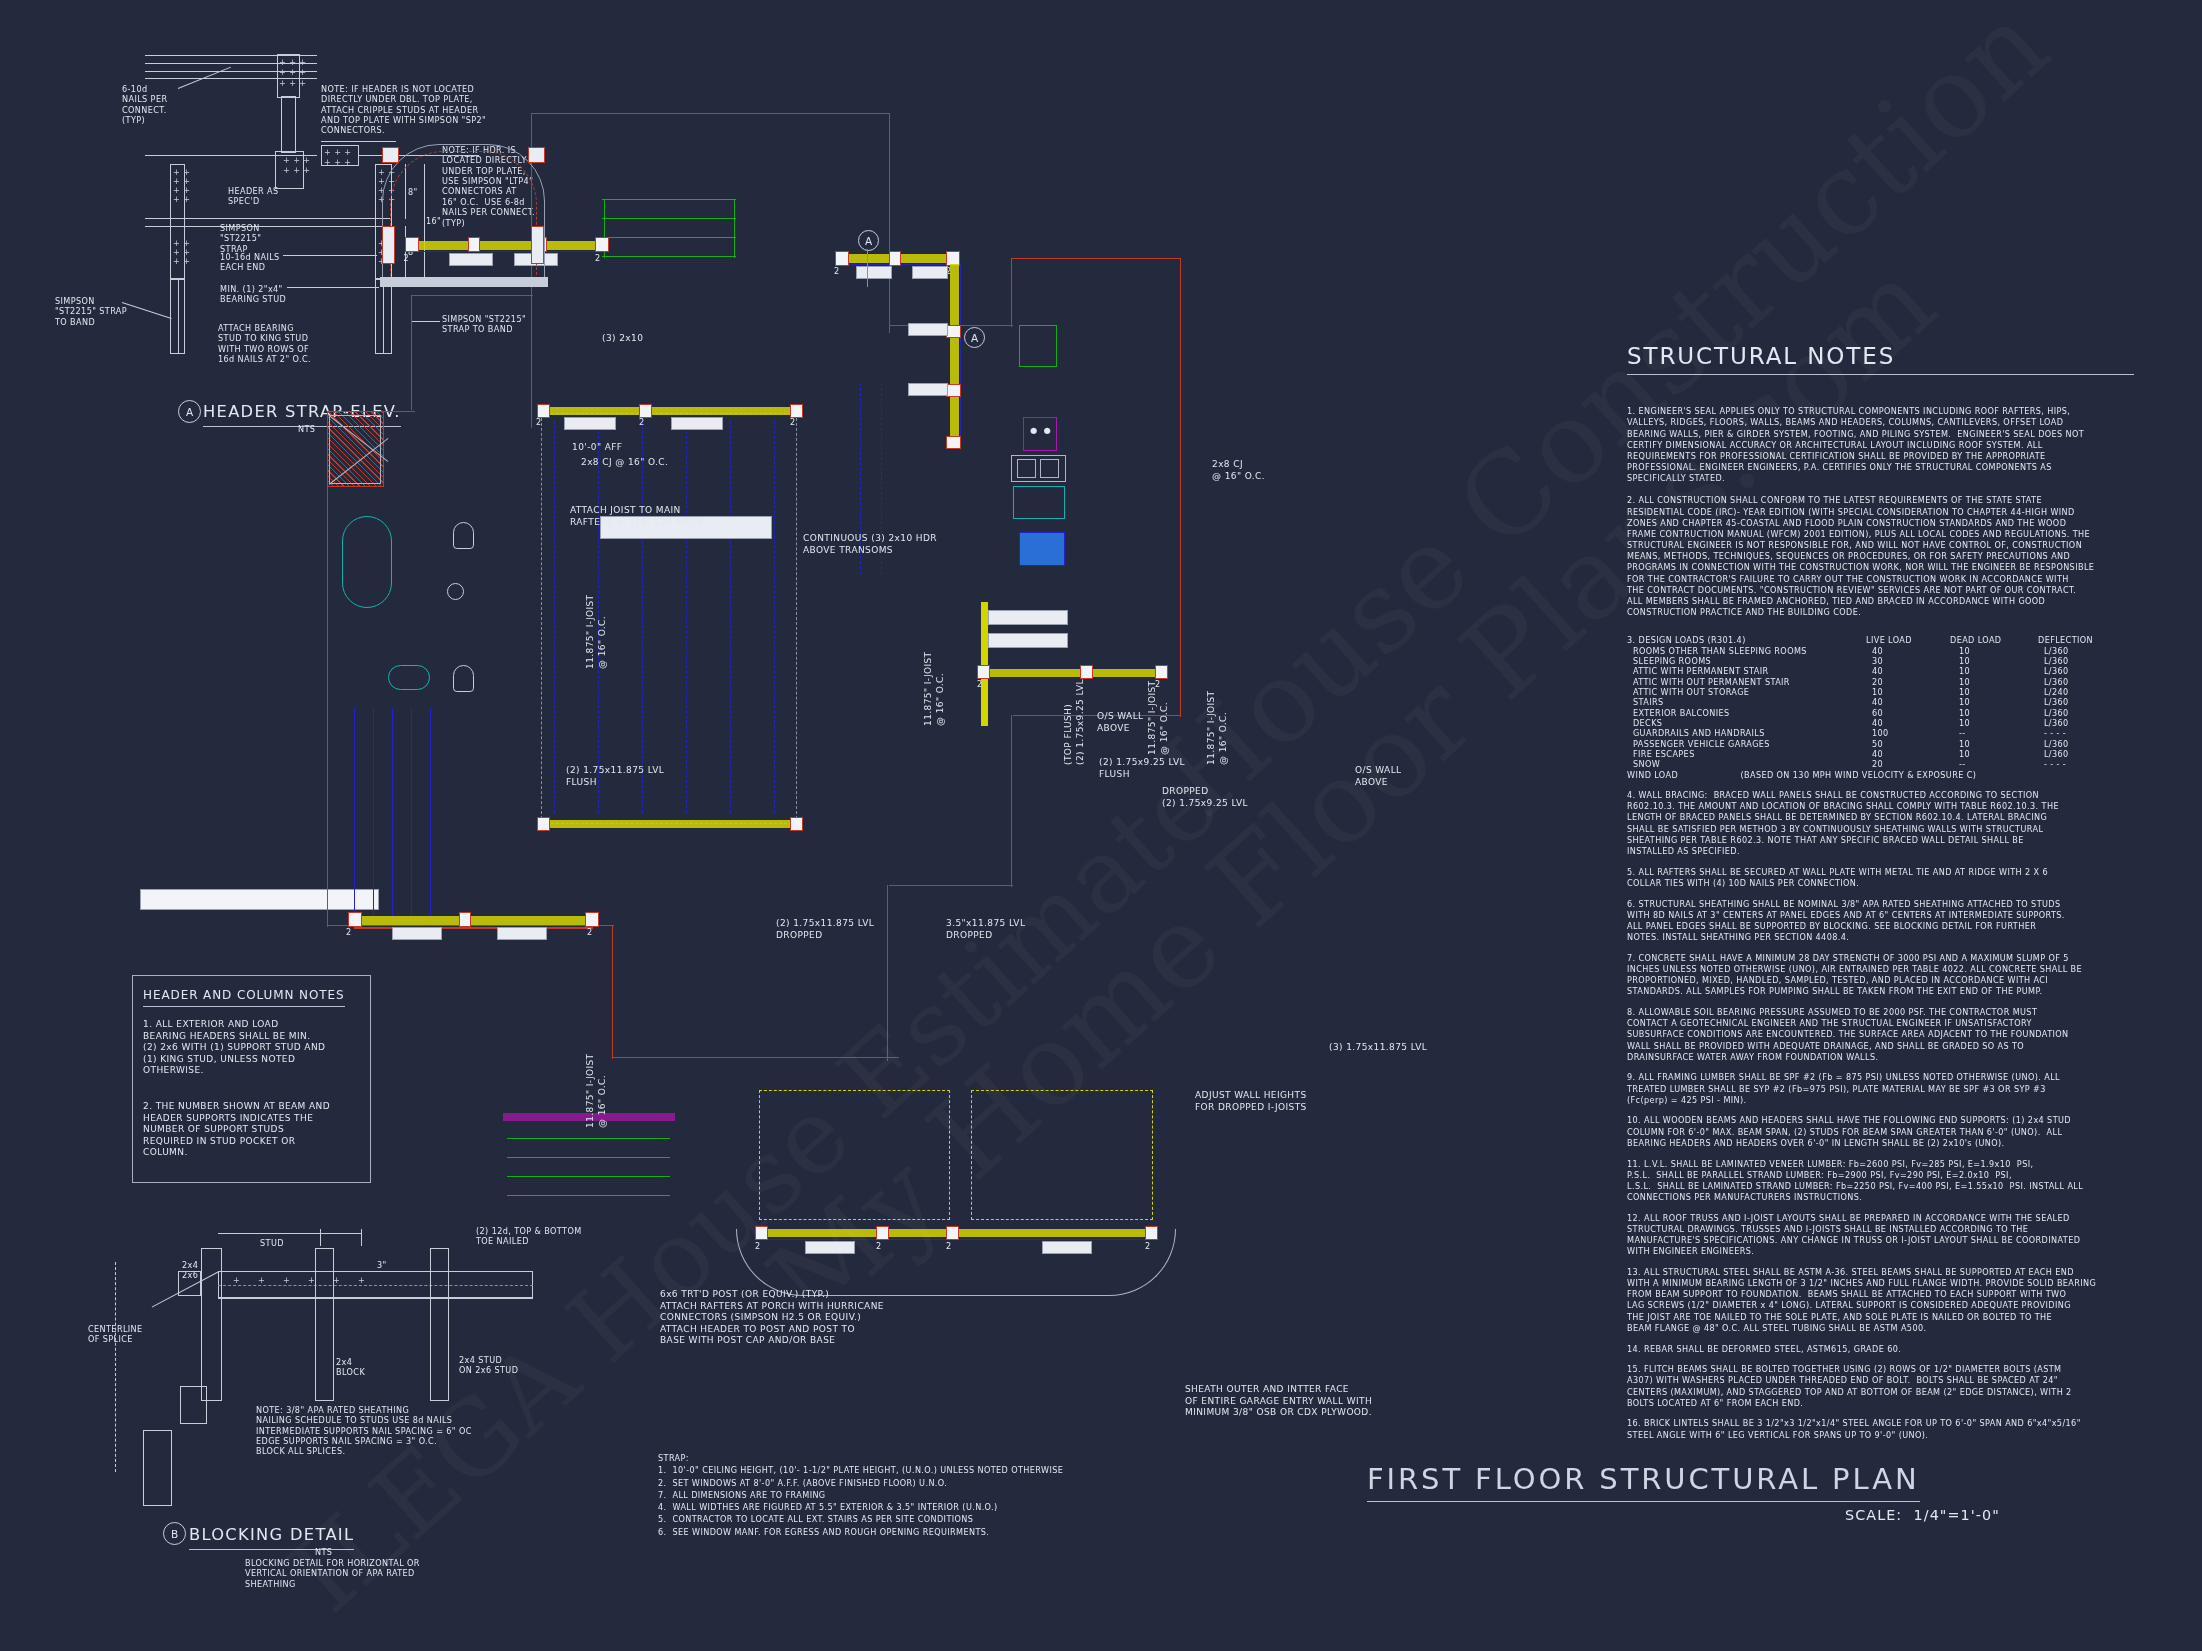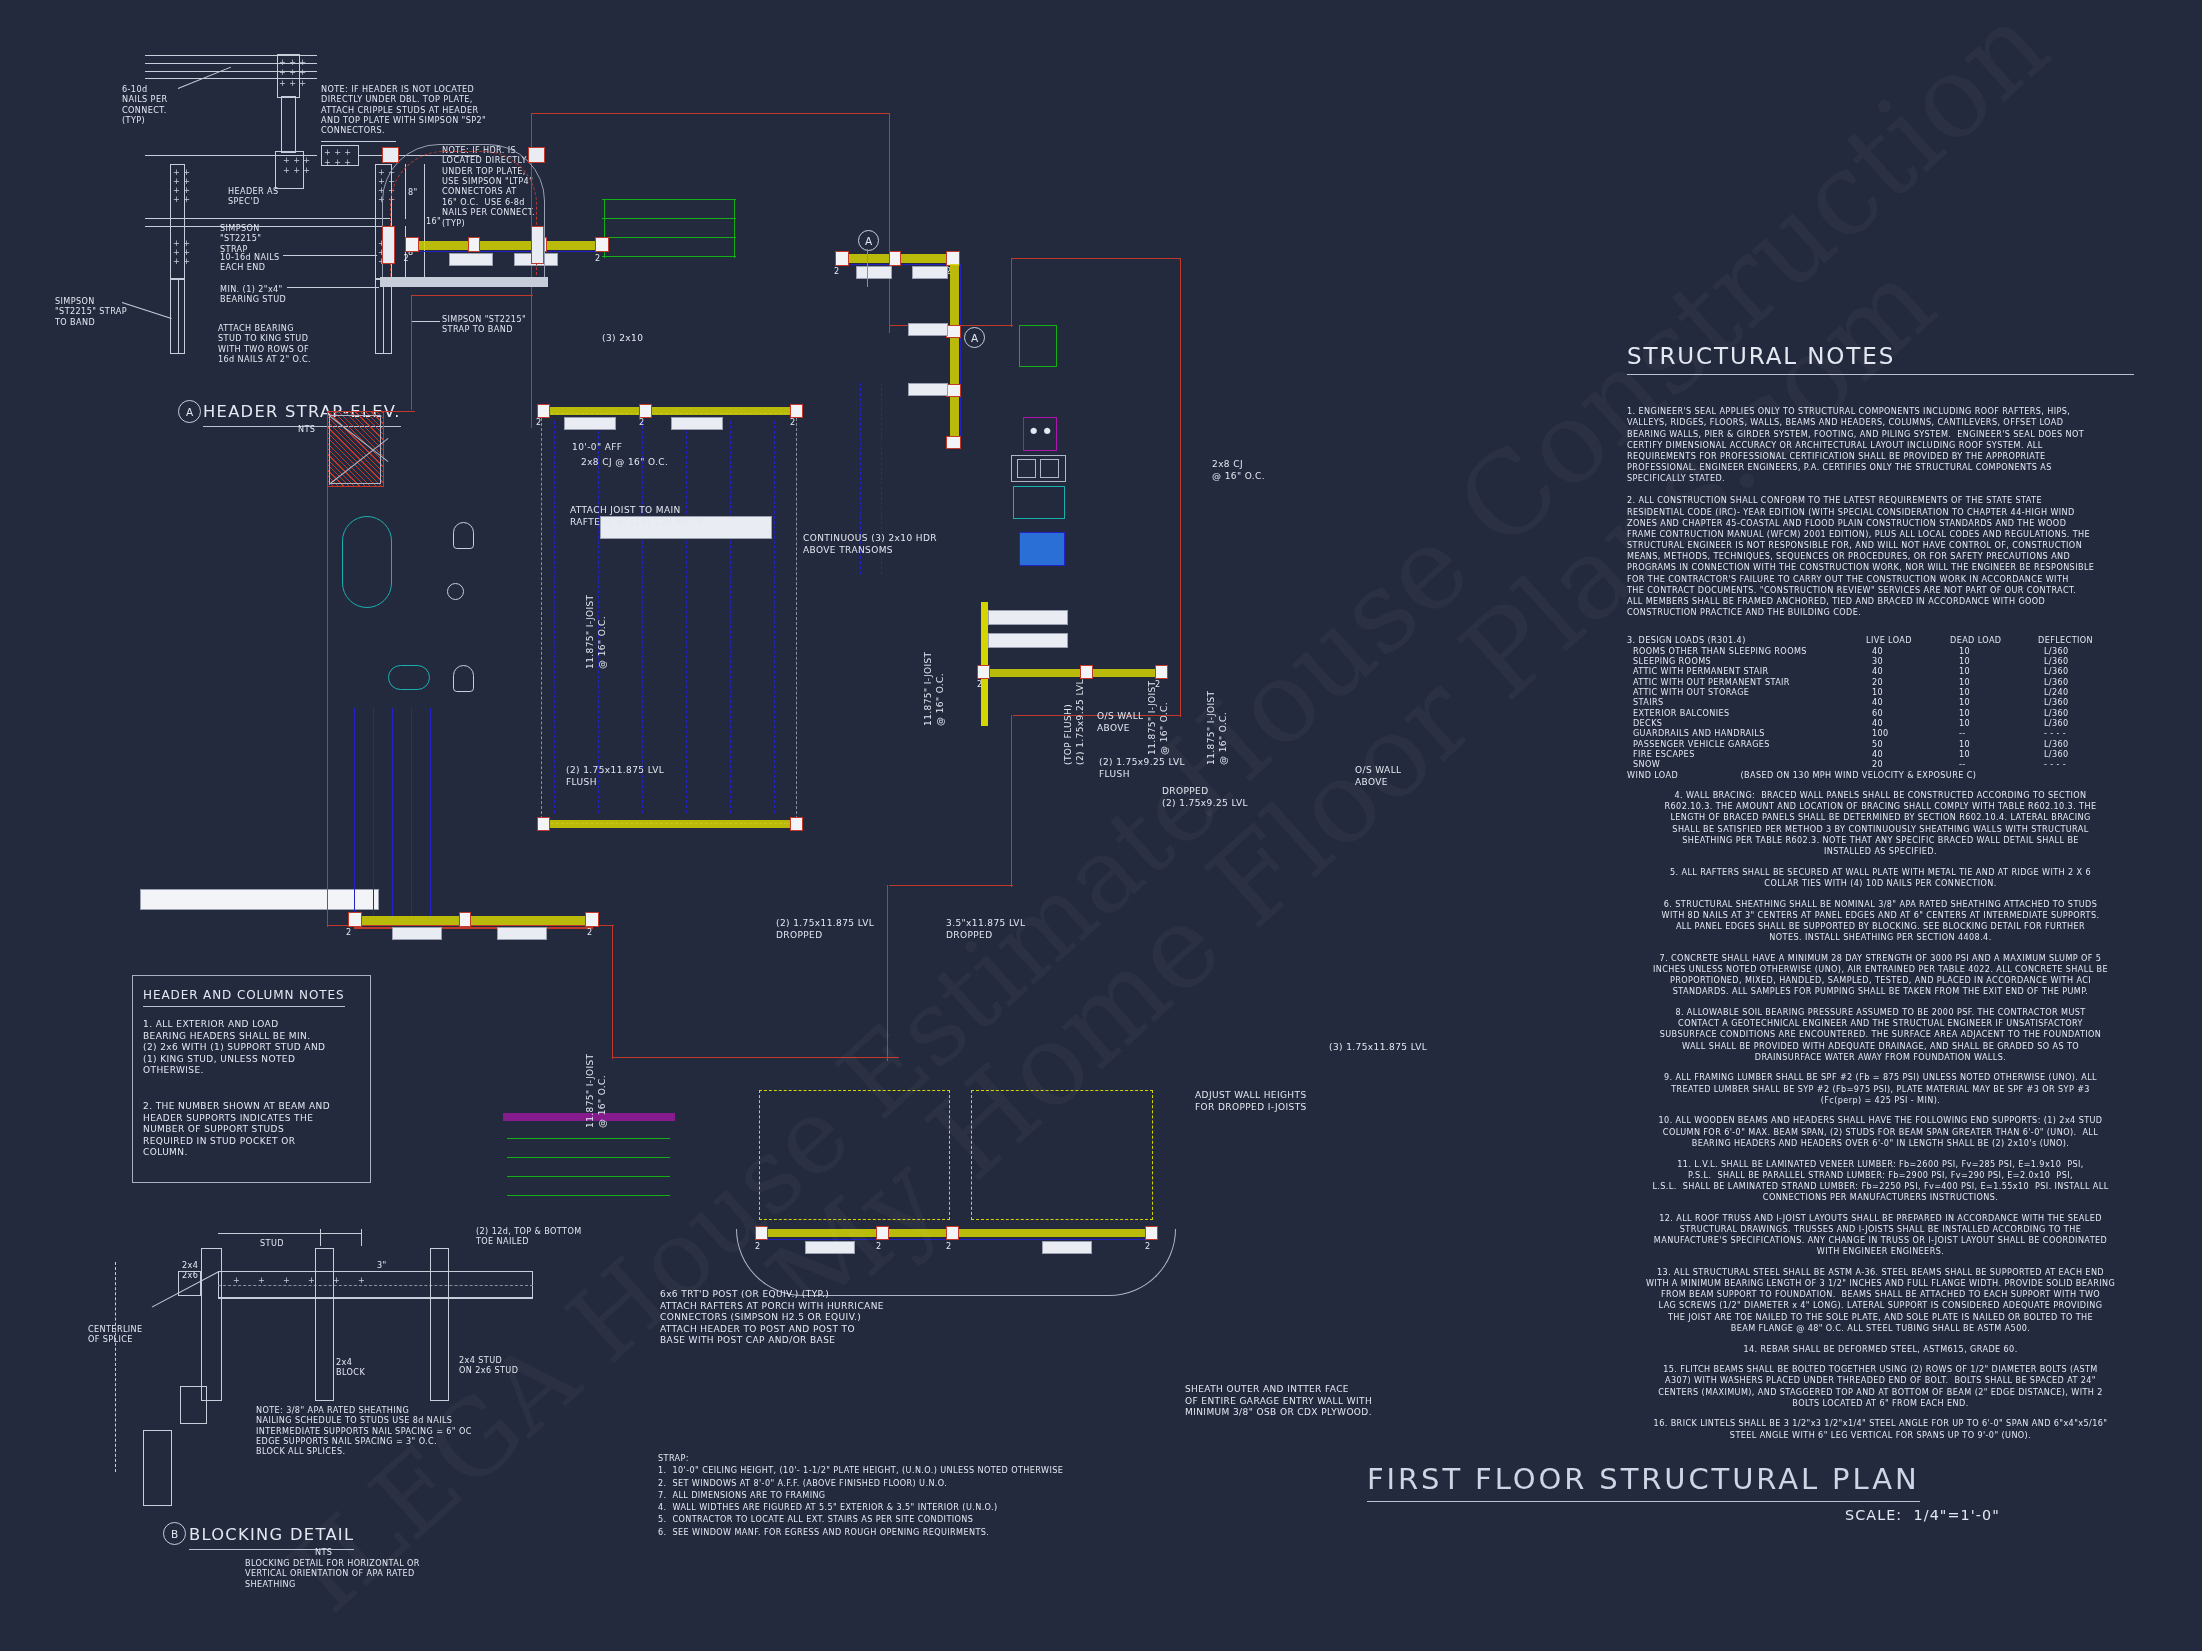--- a/index.html
+++ b/index.html
@@ -567,21 +567,21 @@
           <div style="display: flex;">
             <div class="t tiny" style="position: relative; width: 239px;">  SNOW</div>
             <div class="t tiny" style="position: relative; width: 84px;">  20</div>
             <div class="t tiny" style="position: relative; width: 88px;">   --</div>
             <div class="t tiny" style="position: relative; width: 86px;">  - - - -</div>
           </div>
         </div>
       <div class="t tiny" style="position:relative;">WIND LOAD                     (BASED ON 130 MPH WIND VELOCITY &amp; EXPOSURE C)</div>
     </div>
 
-    <div id="notes-after" style="position:relative;top:69px;text-align:center;">
+    <div id="notes-after" style="position:relative;top:69px;">
         <div class="t tiny" style="position: relative; margin-bottom: 9.6px; line-height: 1.38;">4. WALL BRACING:  BRACED WALL PANELS SHALL BE CONSTRUCTED ACCORDING TO SECTION
 R602.10.3. THE AMOUNT AND LOCATION OF BRACING SHALL COMPLY WITH TABLE R602.10.3. THE
 LENGTH OF BRACED PANELS SHALL BE DETERMINED BY SECTION R602.10.4. LATERAL BRACING
 SHALL BE SATISFIED PER METHOD 3 BY CONTINUOUSLY SHEATHING WALLS WITH STRUCTURAL
 SHEATHING PER TABLE R602.3. NOTE THAT ANY SPECIFIC BRACED WALL DETAIL SHALL BE
 INSTALLED AS SPECIFIED.</div>
         <div class="t tiny" style="position: relative; margin-bottom: 9.6px; line-height: 1.38;">5. ALL RAFTERS SHALL BE SECURED AT WALL PLATE WITH METAL TIE AND AT RIDGE WITH 2 X 6
 COLLAR TIES WITH (4) 10D NAILS PER CONNECTION.</div>
         <div class="t tiny" style="position: relative; margin-bottom: 9.6px; line-height: 1.38;">6. STRUCTURAL SHEATHING SHALL BE NOMINAL 3/8" APA RATED SHEATHING ATTACHED TO STUDS
 WITH 8D NAILS AT 3" CENTERS AT PANEL EDGES AND AT 6" CENTERS AT INTERMEDIATE SUPPORTS.

